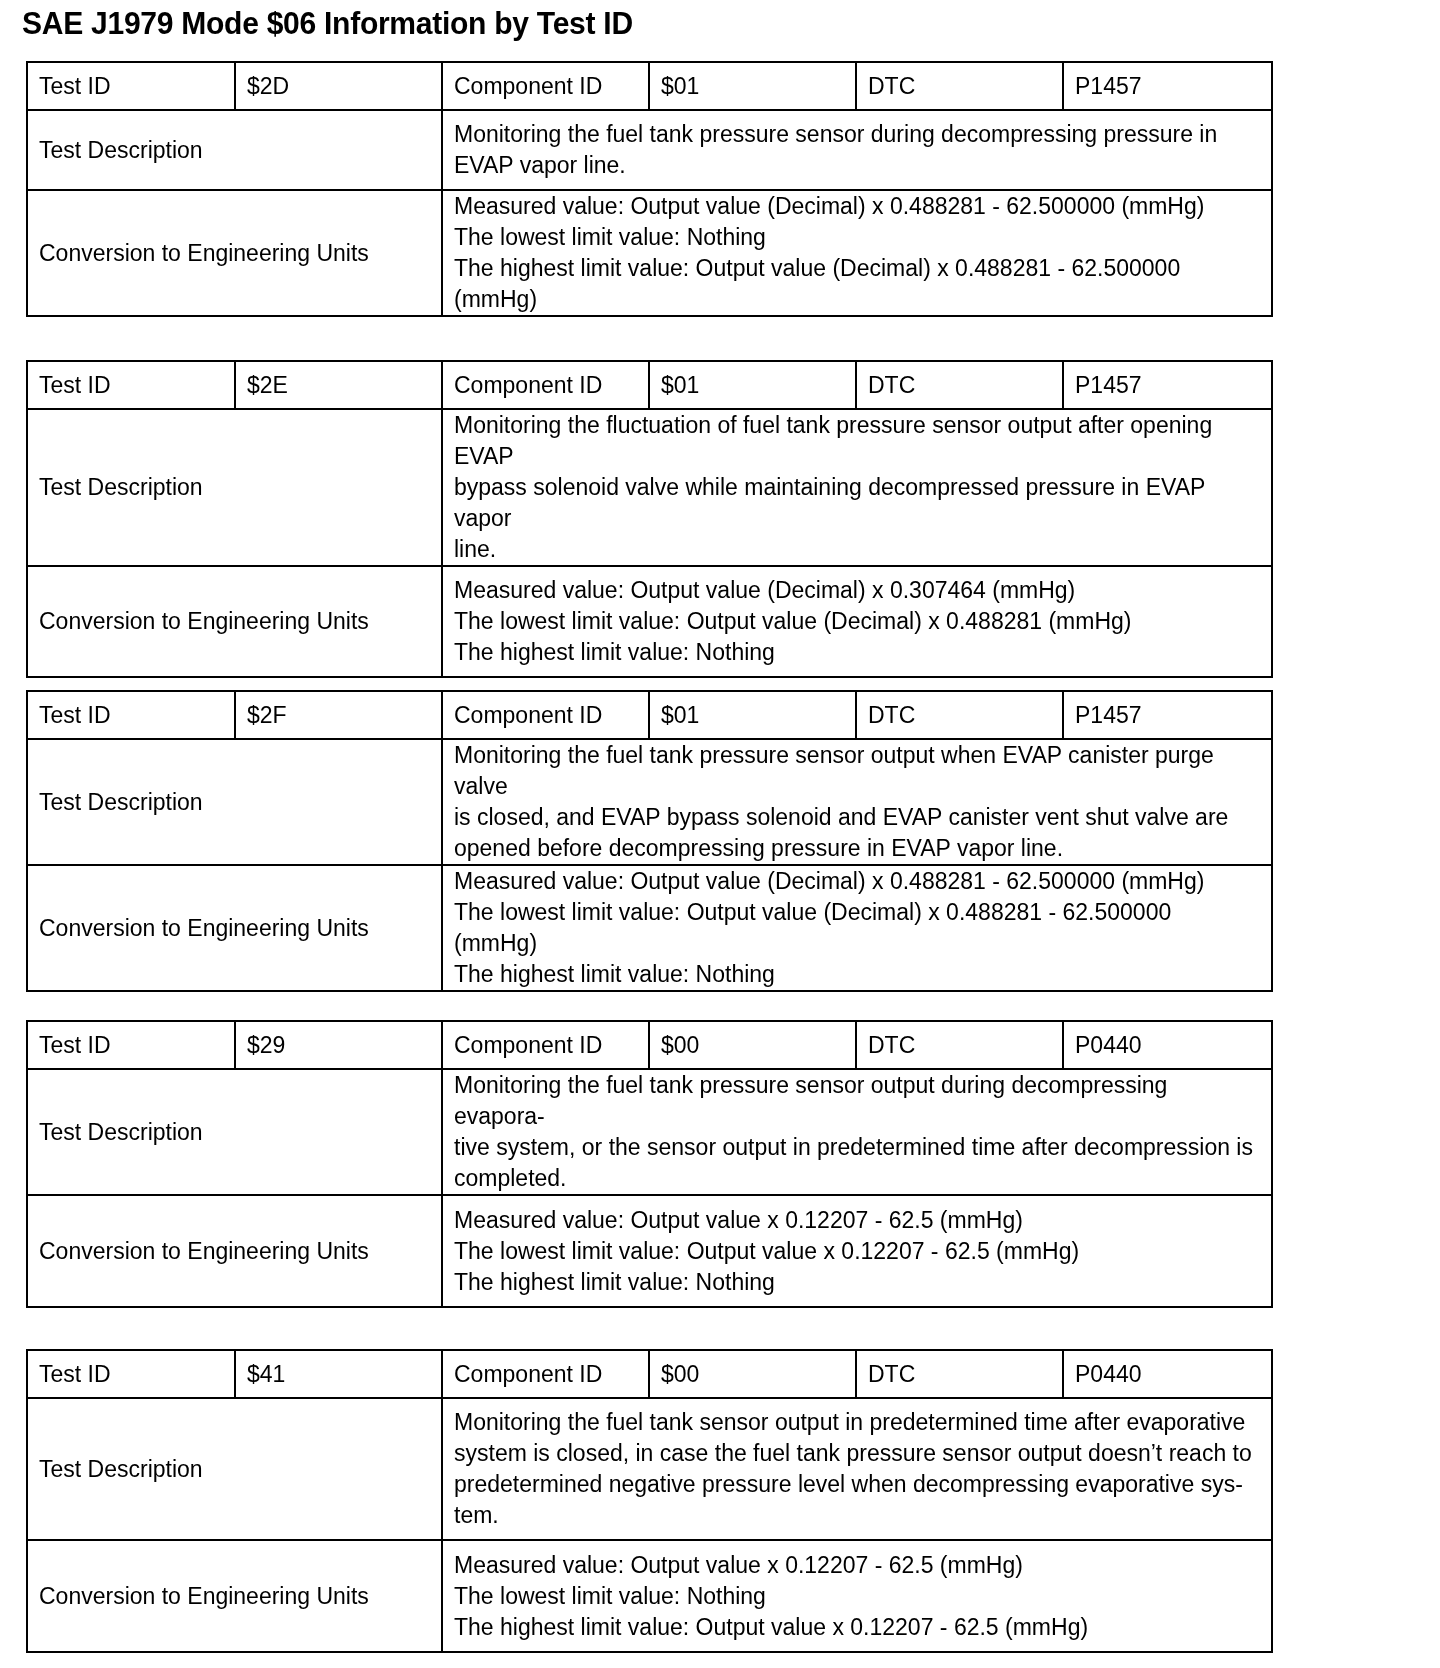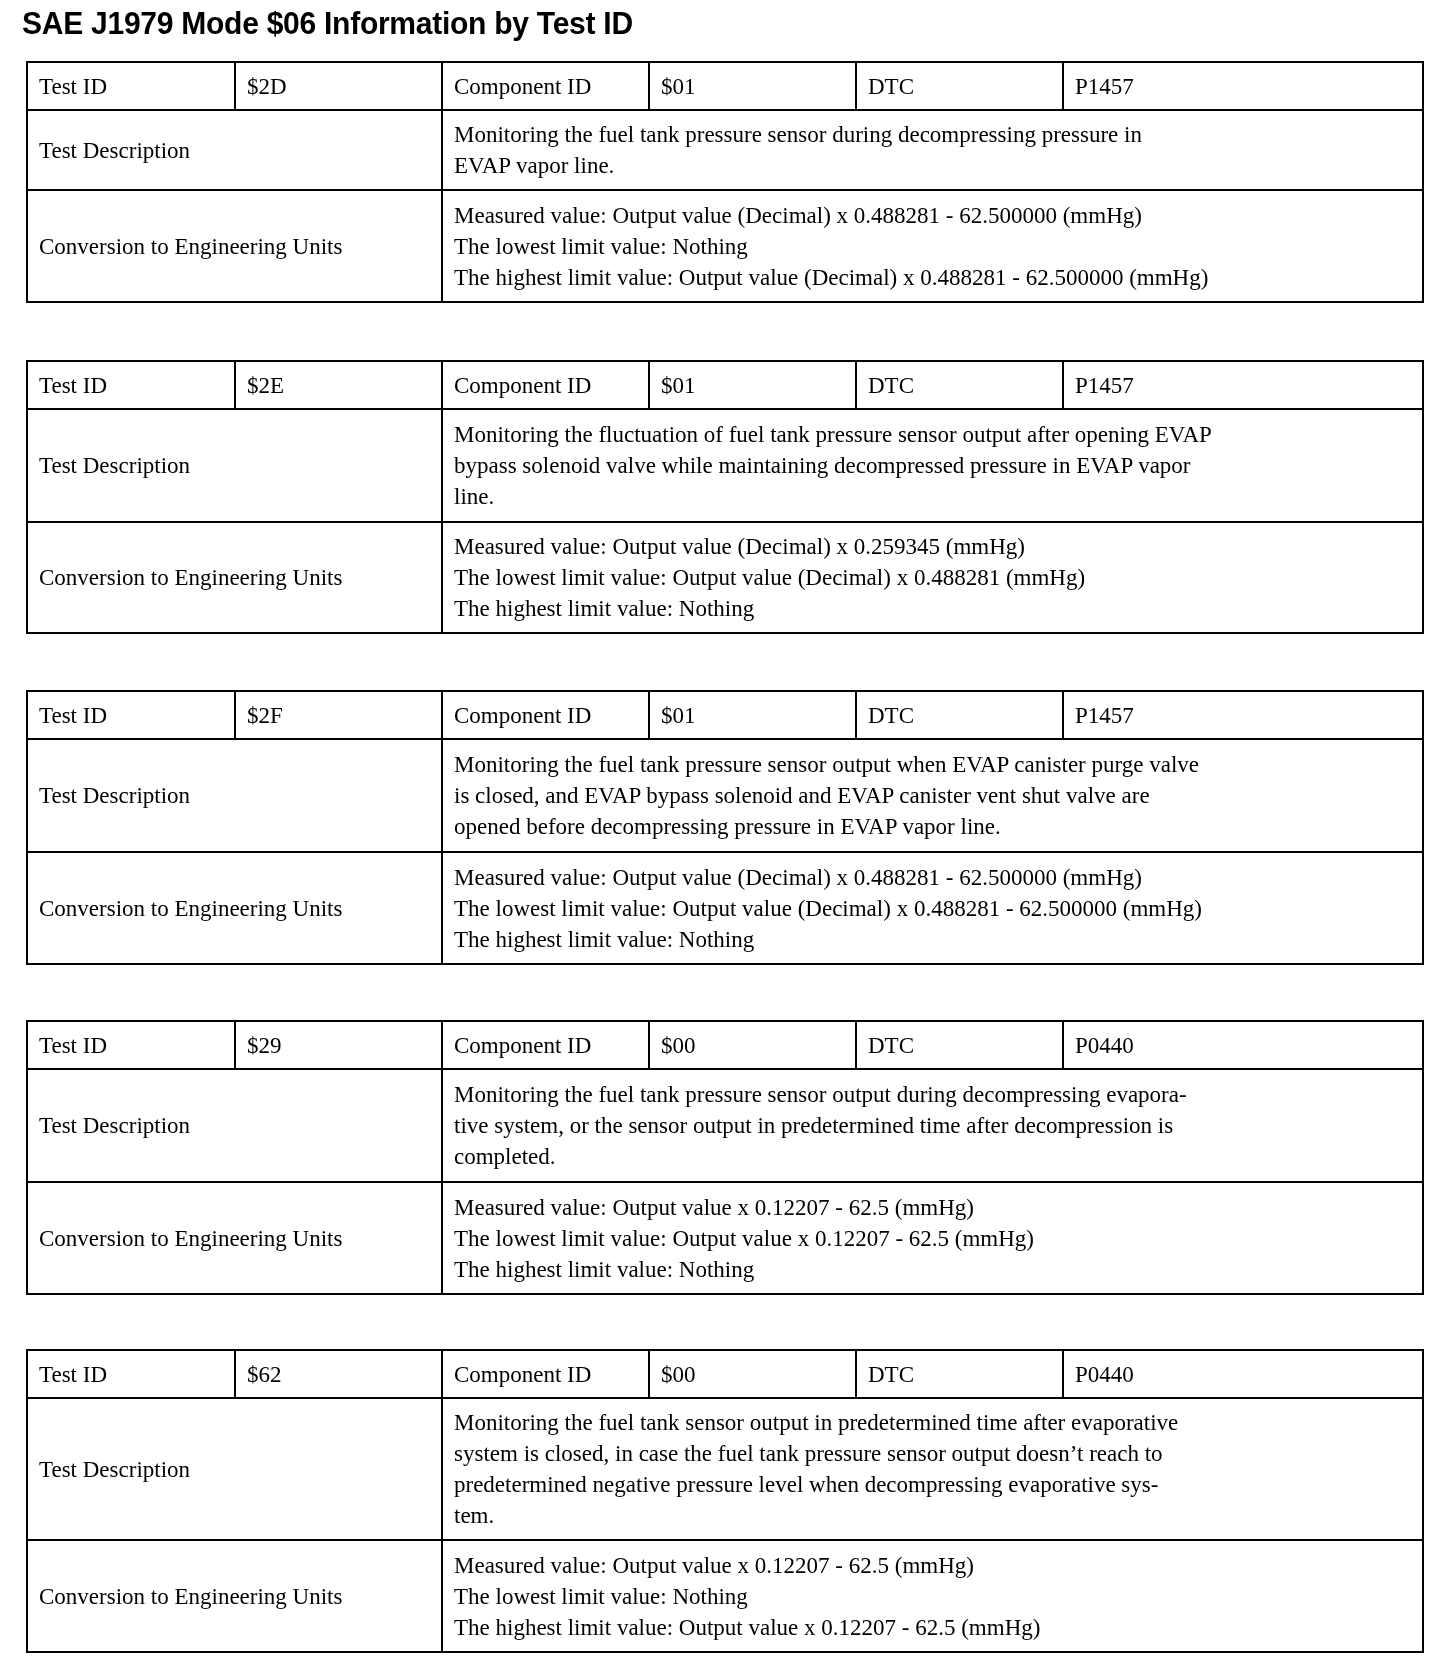--- a/index.html
+++ b/index.html
@@ -1,18 +1,18 @@
 <!DOCTYPE html>
 <html><head>
 <meta charset="utf-8">
 <style>
   html, body { margin:0; padding:0; background:#fff; }
   body { width:1440px; height:1668px; position:relative; font-family:"Liberation Sans", sans-serif; color:#000; overflow:hidden; }
   h1 { position:absolute; left:22px; top:6px; margin:0; font-size:31px; font-weight:bold; letter-spacing:-0.3px; transform:scaleX(0.97); transform-origin:left; }
-  .blk { position:absolute; left:26px; width:1398px; border-collapse:collapse; table-layout:fixed;font-family:Liberation Serif, serif; }
+  .blk { position:absolute; left:26px; width:1247px; border-collapse:collapse; table-layout:fixed; }
   .blk td { border:2px solid #000; font-size:23px; line-height:31px; padding:0 11px; vertical-align:middle; white-space:pre-line; }
   .blk tr.hdr td { height:46px; }
   .c1 { width:208px; } .c2 { width:207px; } .c3 { width:207px; } .c4 { width:207px; } .c5 { width:207px; }
 </style>
 </head>
 <body>
 
 <h1>SAE J1979 Mode $06 Information by Test ID</h1>
 
 <div id="blocks">
@@ -66,21 +66,21 @@
       <td>P1457</td>
     </tr>
     <tr style="height:113px">
       <td colspan="2">Test Description</td>
       <td colspan="4">Monitoring the fluctuation of fuel tank pressure sensor output after opening EVAP
 bypass solenoid valve while maintaining decompressed pressure in EVAP vapor
 line.</td>
     </tr>
     <tr style="height:111px">
       <td colspan="2">Conversion to Engineering Units</td>
-      <td colspan="4">Measured value: Output value (Decimal) x 0.259345 (mmHg)
+      <td colspan="4">Measured value: Output value (Decimal) x 0.307464 (mmHg)
 The lowest limit value: Output value (Decimal) x 0.488281 (mmHg)
 The highest limit value: Nothing</td>
     </tr>
       </tbody>
     </table>
     <table class="blk" style="top: 690px;">
     <colgroup>
         <col class="c1">
         <col class="c2">
         <col class="c3">
@@ -148,21 +148,21 @@
         <col class="c1">
         <col class="c2">
         <col class="c3">
         <col class="c4">
         <col class="c5">
         <col>
       </colgroup>
     <tbody>
         <tr class="hdr">
       <td>Test ID</td>
-      <td>$62</td>
+      <td>$41</td>
       <td>Component ID</td>
       <td>$00</td>
       <td>DTC</td>
       <td>P0440</td>
     </tr>
     <tr style="height:142px">
       <td colspan="2">Test Description</td>
       <td colspan="4">Monitoring the fuel tank sensor output in predetermined time after evaporative
 system is closed, in case the fuel tank pressure sensor output doesn’t reach to
 predetermined negative pressure level when decompressing evaporative sys-

